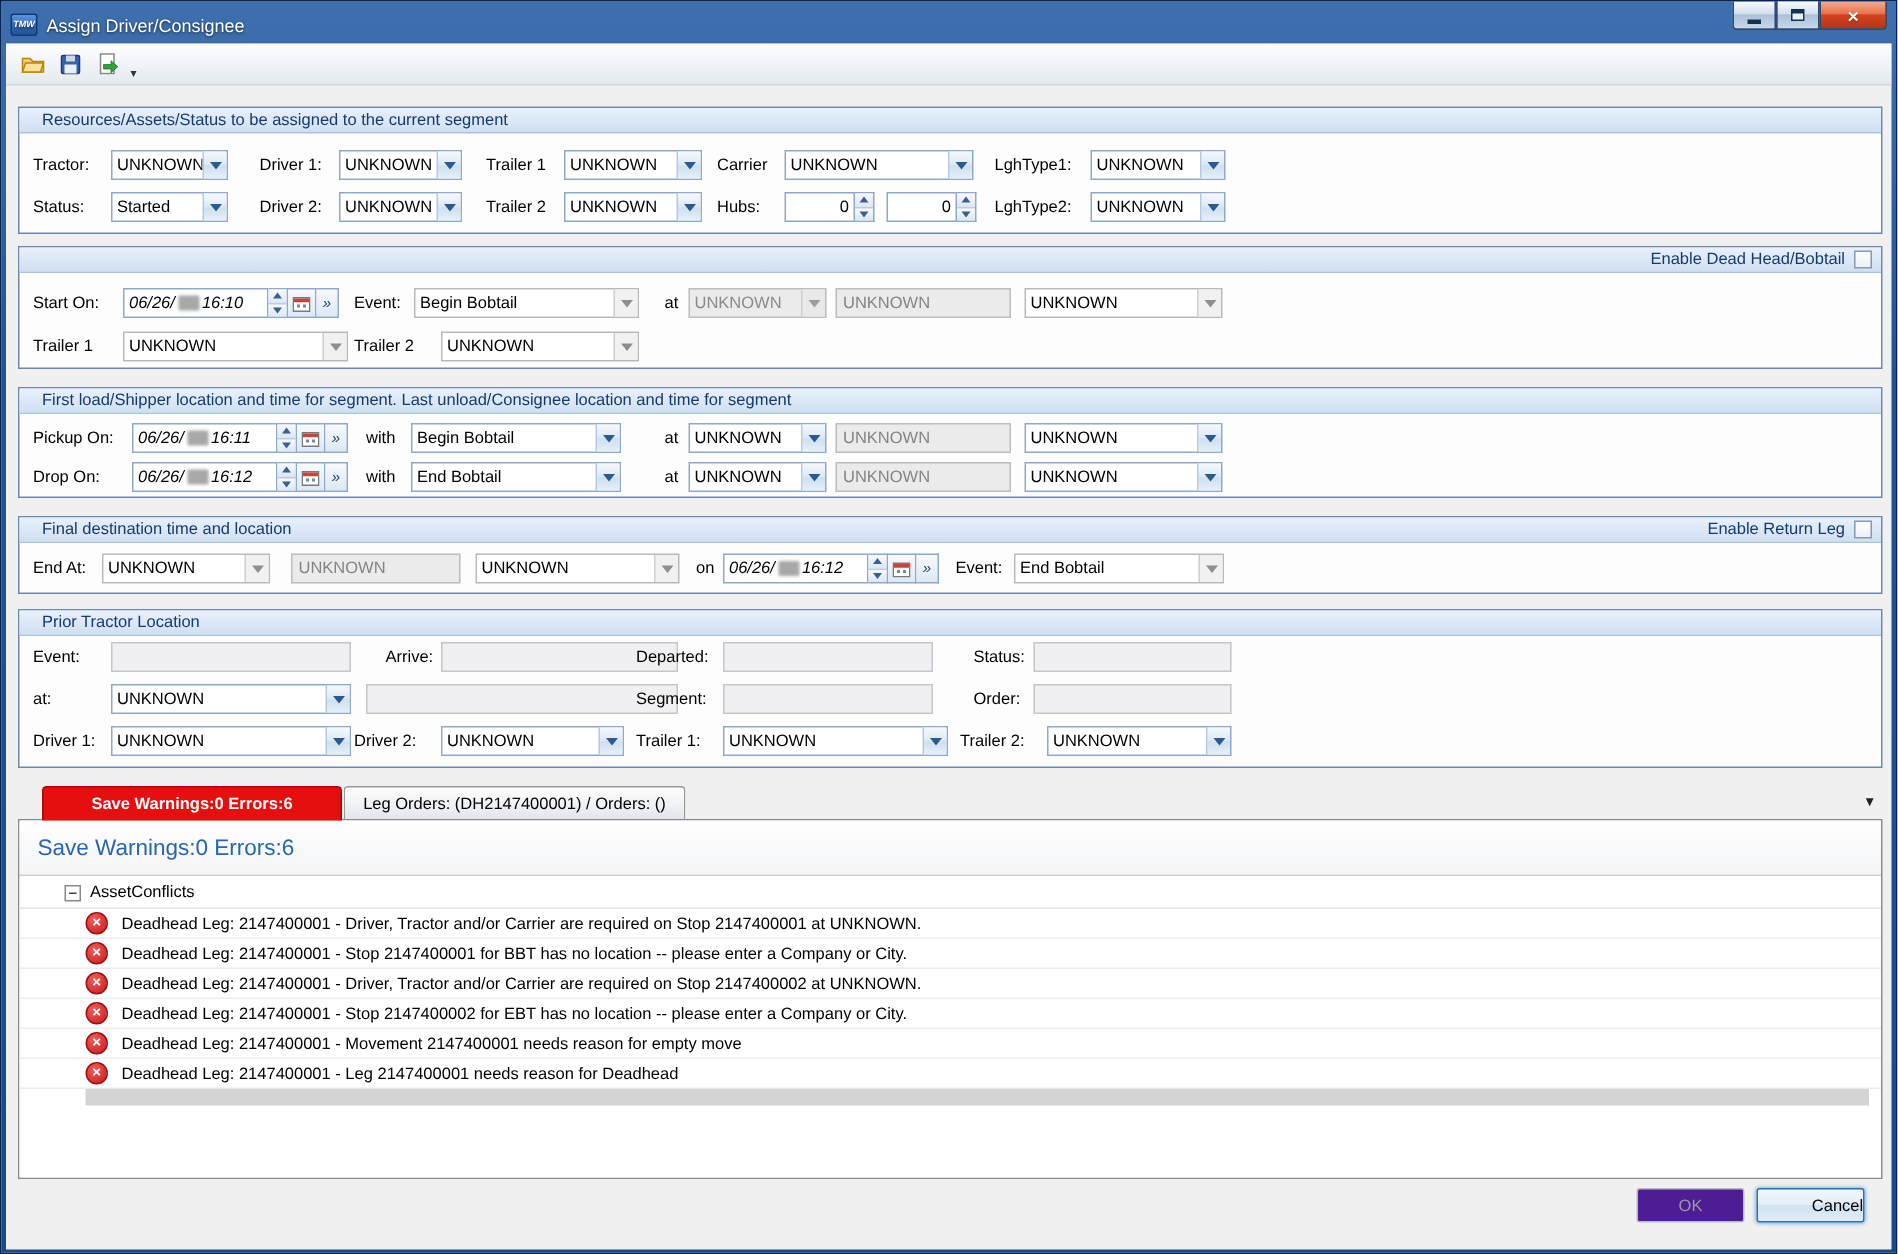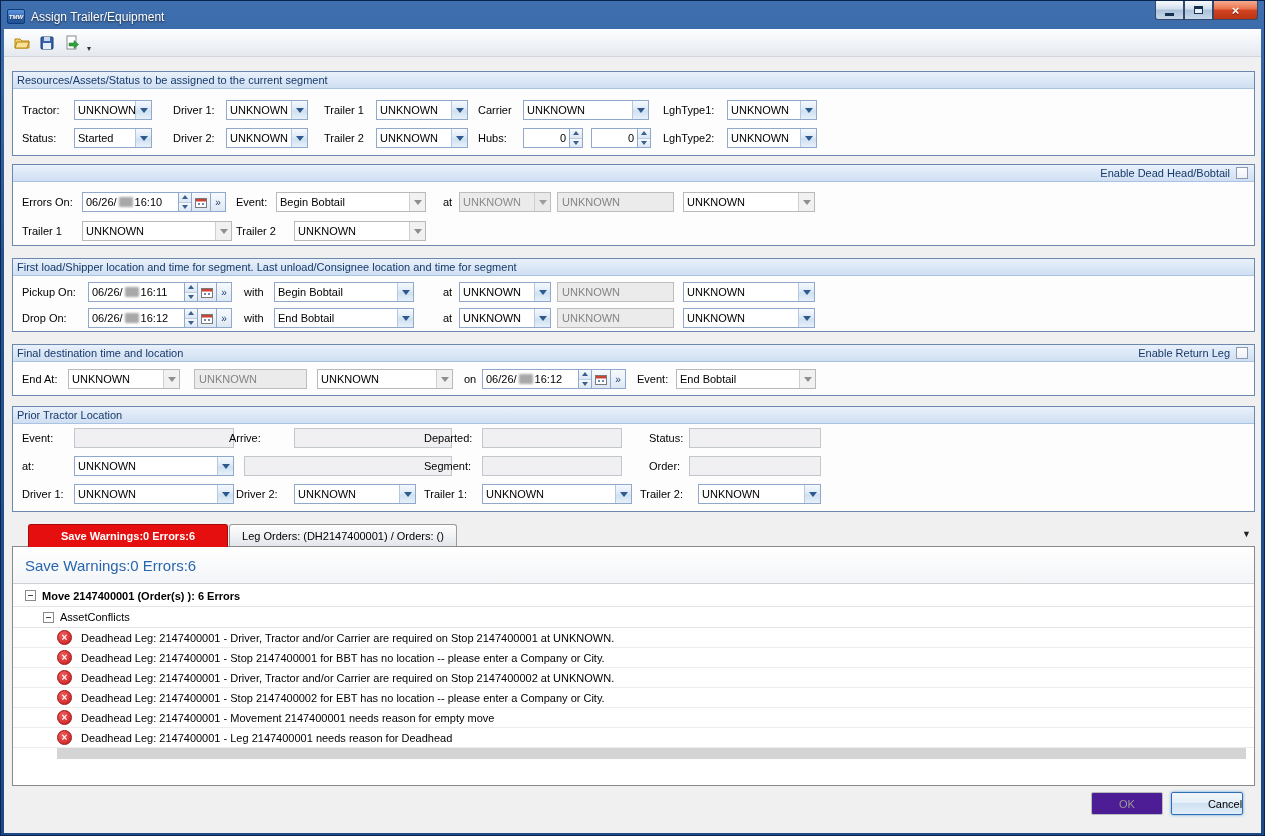--- a/index.html
+++ b/index.html
@@ -34,21 +34,21 @@
     background: linear-gradient(#fdfefe,#f0f3f7 55%,#e4e9ef);
     border-bottom: 1px solid #d2d6dc; display: flex; align-items: center; padding-left: 5px; }
   .tool-btn { width: 25px; height: 24px; display: flex; align-items: center; justify-content: center;
     border: 1px solid transparent; border-radius: 2px; }
   .tool-overflow { font-size: 8px; color: #333; margin-left: 3px; align-self: flex-end; padding-bottom: 3px; }
 
   .section { position: absolute; left: 8px; width: 1243px; background: #fdfdfd;
     border: 1px solid #6e87ad; }
   .sec-header { height: 17px; background: linear-gradient(#e9f1fb,#cfdff2);
     border-bottom: 1px solid #aac3e2; color: #17396b; font-size: 11px;
-    line-height: 16px; padding-left: 4px; position: relative; white-space: nowrap; }
+    line-height: 16px; padding-left: 15px; position: relative; white-space: nowrap; }
   .sec-enable { position: absolute; right: 24px; top: 0; line-height: 16px; color: #17396b; font-size: 11px; }
   .checkbox { position: absolute; right: 6px; top: 2px; width: 12px; height: 12px;
     background: linear-gradient(#fefefe,#eef1f5); border: 1px solid #8a9ab0; }
 
   .lbl { position: absolute; font-size: 11px; color: #000; line-height: 20px; white-space: nowrap; }
   .combo { position: absolute; height: 20px; background: #fff; border: 1px solid #8fa8cc;
     display: flex; font-size: 11px; color: #000; }
   .combo .val { flex: 1; line-height: 18px; padding: 0 3px; overflow: hidden; white-space: nowrap; }
   .combo .arrow { width: 16px; border-left: 1px solid #b5c8e2;
     background: linear-gradient(#f5f9fd,#dfeaf6 45%,#cfe0f0 55%,#e6f0fa);
@@ -69,21 +69,21 @@
   .spinbox { position: absolute; height: 20px; display: flex; }
   .spin-val { border: 1px solid #8fa8cc; background: #fff; text-align: right;
     padding: 0 3px; line-height: 18px; font-size: 11px; flex: 1; }
   .spin-btns { width: 13px; display: flex; flex-direction: column; border: 1px solid #8fa8cc; border-left: none; }
   .spin-btns div { flex: 1; background: linear-gradient(#f6f9fc,#dce7f3);
     display: flex; align-items: center; justify-content: center; }
   .spin-btns div + div { border-top: 1px solid #b9cce4; }
   .spin-up::after { content: ""; border-left: 3px solid transparent; border-right: 3px solid transparent; border-bottom: 4px solid #3a5f90; }
   .spin-dn::after { content: ""; border-left: 3px solid transparent; border-right: 3px solid transparent; border-top: 4px solid #3a5f90; }
 
-  .dt { position: absolute; height: 20px; display: flex; }
+  .dt { position: absolute; height: 20px; display: flex; font-style: italic; }
   .dt-text { width: 97px; border: 1px solid #8fa8cc; background: #fff; font-size: 11px;
     display: flex; align-items: center; padding: 0 3px; white-space: nowrap; }
   .redact { display: inline-block; width: 14px; height: 10px; background: #a8a8a8;
     border-radius: 1px; margin: 0 2px; filter: blur(1px); }
   .dt-cal { width: 19px; border: 1px solid #8fa8cc; border-left: none;
     background: linear-gradient(#f7fafd,#dde8f4); display: flex; align-items: center; justify-content: center; }
   .dt-more { width: 15px; border: 1px solid #8fa8cc; border-left: none;
     background: linear-gradient(#f7fafd,#dde8f4); font-size: 10px; color: #1c3e6e;
     display: flex; align-items: center; justify-content: center; }
 
@@ -123,21 +123,21 @@
   .btn.cancel { left: 1167px; top: 763px; border: 1px solid #2f6fb2;
     background: linear-gradient(#f0f6fb,#e4eef7 50%,#cfe1f1 50%,#e2eef9);
     box-shadow: 0 0 3px #5aa0dc; color: #000; padding-left: 36px; }
 </style>
 </head>
 <body>
 
 <div id="window">
   <div class="titlebar">
     <span class="app-icon">TMW</span>
-    <span>Assign Trailer/Equipment</span>
+    <span>Assign Driver/Consignee</span>
     <div class="win-buttons">
       <div class="win-btn min">
           <span class="glyph-min"></span>
         </div>
       <div class="win-btn">
           <span class="glyph-max"></span>
         </div>
       <div class="win-btn close">
           <span>×</span>
         </div>
@@ -232,21 +232,21 @@
           <span class="val">UNKNOWN</span>
           <span class="arrow"></span>
         </div>
     </div>
 
     <div class="section" style="top:135px;height:82px">
       <div class="sec-header">
         <span class="sec-enable">Enable Dead Head/Bobtail</span>
         <span class="checkbox"></span>
       </div>
-      <span class="lbl" style="left:9px;top:27px">Errors On:</span>
+      <span class="lbl" style="left:9px;top:27px">Start On:</span>
       <div class="dt" style="left:69px;top:27px">
         <span class="dt-text">
             <span>06/26/</span>
             <span class="redact"></span>
             <span>16:10</span>
           </span>
         <span class="spin-btns">
             <div class="spin-up"></div>
             <div class="spin-dn"></div>
           </span>
@@ -406,21 +406,21 @@
       <div class="combo ro" style="left:663px;top:24px;width:140px">
           <span class="val">End Bobtail</span>
           <span class="arrow"></span>
         </div>
     </div>
 
     <div class="section" style="top:377px;height:106px">
       <div class="sec-header">Prior Tractor Location</div>
       <span class="lbl" style="left:9px;top:21px">Event:</span>
       <input class="tbox lite" style="left: 61px; top: 21px; width: 160px;" readonly="">
-      <span class="lbl" style="left:216px;top:21px">Arrive:</span>
+      <span class="lbl" style="left:244px;top:21px">Arrive:</span>
       <input class="tbox lite" style="left: 281px; top: 21px; width: 158px;" readonly="">
       <span class="lbl" style="left:411px;top:21px">Departed:</span>
       <input class="tbox lite" style="left: 469px; top: 21px; width: 140px;" readonly="">
       <span class="lbl" style="left:636px;top:21px">Status:</span>
       <input class="tbox lite" style="left: 676px; top: 21px; width: 132px;" readonly="">
 
       <span class="lbl" style="left:9px;top:49px">at:</span>
       <div class="combo" style="left:61px;top:49px;width:160px">
           <span class="val">UNKNOWN</span>
           <span class="arrow"></span>
@@ -455,24 +455,20 @@
 
     <div class="tabbar">
       <div class="tab active">Save Warnings:0 Errors:6</div>
       <div class="tab inactive">Leg Orders: (DH2147400001) / Orders: ()</div>
       <span class="tab-menu">▼</span>
     </div>
 
     <div class="panel">
       <div class="panel-header">Save Warnings:0 Errors:6</div>
       <div class="tree">
-        <div class="tree-row move">
-          <span class="expand"></span>
-          <span>Move 2147400001 (Order(s) ): 6 Errors</span>
-        </div>
         <div class="tree-row group">
           <span class="expand"></span>
           <span>AssetConflicts</span>
         </div>
         <div>
             <div class="err-row">
               <span class="err-icon">×</span>
               <span class="err-text">Deadhead Leg: 2147400001 - Driver, Tractor and/or Carrier are required on Stop 2147400001 at UNKNOWN.</span>
             </div>
             <div class="err-row">

